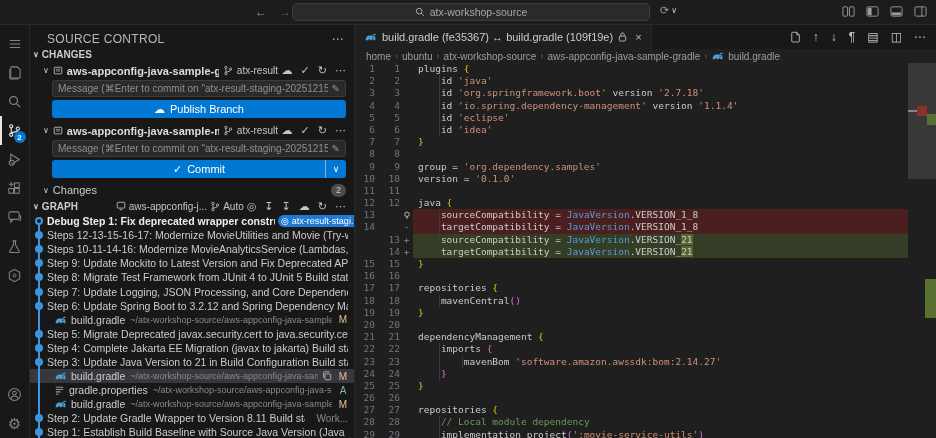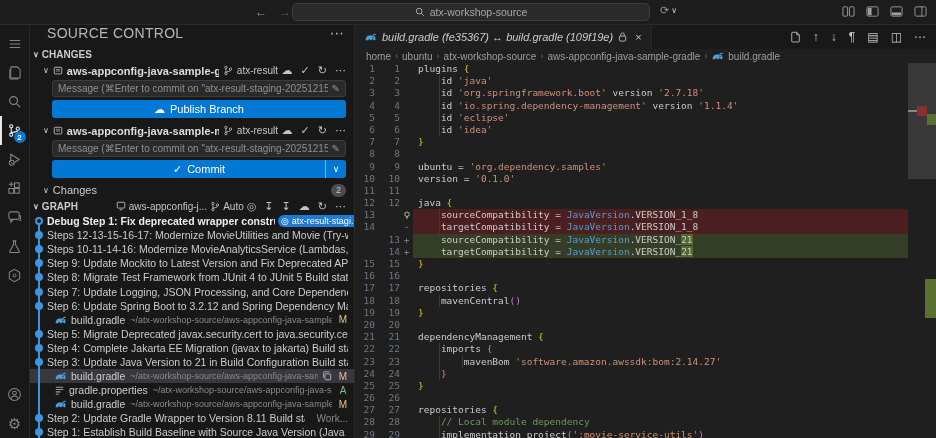--- a/index.html
+++ b/index.html
@@ -18,21 +18,21 @@
 .main{display:flex;height:413px}
 
 .activity{width:30px;background:#181818;border-right:1px solid #2a2a2a;display:flex;flex-direction:column;align-items:center;padding-top:4px}
 .act{width:30px;height:29px;display:flex;align-items:center;justify-content:center;color:#848484;position:relative;border-left:2px solid transparent;border-right:2px solid transparent}
 .act.active{color:#e7e7e7;border-left:2px solid #e7e7e7}
 .act .badge{position:absolute;right:2px;bottom:2px;background:#0078d4;color:#fff;border-radius:50%;min-width:12px;height:12px;font-size:8px;display:flex;align-items:center;justify-content:center;font-weight:bold}
 .act.gearchar{font-size:15px}
 .spacer{flex:1}
 
 .sidebar{width:325px;background:#181818;border-right:1px solid #2a2a2a;display:flex;flex-direction:column;overflow:hidden}
-.scm-title{height:21px;display:flex;align-items:flex-start;padding:0 10px 0 17px;font-size:14px;color:#b8b8b8;letter-spacing:.3px}
+.scm-title{height:21px;display:flex;align-items:flex-end;padding:0 10px 0 17px;font-size:12px;color:#b8b8b8;letter-spacing:.3px}
 .scm-title .more{margin-left:auto;color:#b8b8b8}
 .sec-head{display:flex;align-items:center;height:16px;padding:0 8px 0 3px;gap:3px;font-size:10px;font-weight:bold;color:#ccc}
 .chev{color:#ccc;font-size:8px}
 .repo-row{display:flex;align-items:center;height:17px;padding:0 8px 0 13px;gap:4px}
 .repo-name{font-weight:bold;color:#ddd;white-space:nowrap;overflow:hidden;max-width:152px;flex:none;font-size:11px}
 .branch-label{color:#c5c5c5;font-size:10px;white-space:nowrap;overflow:hidden;flex:1}
 .row-actions{margin-left:auto;display:flex;gap:8px;color:#c5c5c5;font-size:11px;flex:none;align-items:center}
 .msg-input{margin:1px 8px 3px 22px;height:17px;background:#2a2a2a;border:1px solid #3c3c3c;border-radius:3px;display:flex;align-items:center;padding:0 5px;gap:4px}
 .msg-input .ph{flex:1;color:#8f8f8f;font-size:10px;white-space:nowrap;overflow:hidden}
 .msg-input .sparkle{color:#8f8f8f;font-size:10px}
@@ -58,21 +58,21 @@
 .ficon{margin-left:7px;margin-right:4px;flex:none}
 .fname{color:#ccc;font-size:10.5px;flex:none}
 .fpath{color:#8a8a8a;font-size:9px;margin-left:5px;white-space:nowrap;overflow:hidden;flex:1}
 .fstat{flex:none;font-size:10px;margin-left:6px;width:10px;text-align:center}
 .st-M{color:#e2c08d}.st-A{color:#81b88b}
 .copyic{flex:none;margin-left:4px}
 
 .editor{flex:1;background:#1f1f1f;display:flex;flex-direction:column;position:relative;min-width:0}
 .tabs{height:24px;background:#181818;display:flex;align-items:stretch;flex:none}
 .tab{display:flex;align-items:center;gap:5px;padding:0 9px;background:#1f1f1f;border-right:1px solid #282828;font-size:11px;color:#ccc}
-.tab .ttl{font-style:italic;white-space:nowrap}
+.tab .ttl{white-space:nowrap}
 .tab .close{color:#bbb;margin-left:3px}
 .tab-actions{margin-left:auto;display:flex;align-items:center;gap:12px;padding-right:10px;color:#c5c5c5;font-size:12px}
 .crumbs{height:14px;display:flex;align-items:center;padding-left:11px;gap:4px;font-size:10px;color:#9d9d9d;flex:none;white-space:nowrap;overflow:hidden}
 .crumbs .sep{color:#6e6e6e;font-size:9px}
 .code{flex:1;position:relative;overflow:hidden;font-family:"DejaVu Sans Mono",monospace;font-size:9.5px;line-height:12.2px}
 .cl{display:flex;height:12.2px}
 .ln{color:#6e7681;text-align:right;flex:none}
 .ln.o{width:20px}.ln.m{width:25px}
 .indc{width:13px;text-align:center;color:#8a8a8a;flex:none;display:flex;align-items:center;justify-content:center}
 .ct{flex:1;white-space:pre;position:relative;padding-left:5px;margin-right:28px;min-width:0;overflow:hidden}
@@ -543,21 +543,21 @@
           <div class="cl">
             <span class="ln o">8</span>
             <span class="ln m">8</span>
             <span class="indc"></span>
             <div class="ct"></div>
           </div>
           <div class="cl">
             <span class="ln o">9</span>
             <span class="ln m">9</span>
             <span class="indc"></span>
-            <div class="ct"><span class="tk-p">ubuntu = </span><span class="tk-s">'org.dependency.samples'</span></div>
+            <div class="ct"><span class="tk-p">group = </span><span class="tk-s">'org.dependency.samples'</span></div>
           </div>
           <div class="cl">
             <span class="ln o">10</span>
             <span class="ln m">10</span>
             <span class="indc"></span>
             <div class="ct"><span class="tk-p">version = </span><span class="tk-s">'0.1.0'</span></div>
           </div>
           <div class="cl">
             <span class="ln o">11</span>
             <span class="ln m">11</span>

